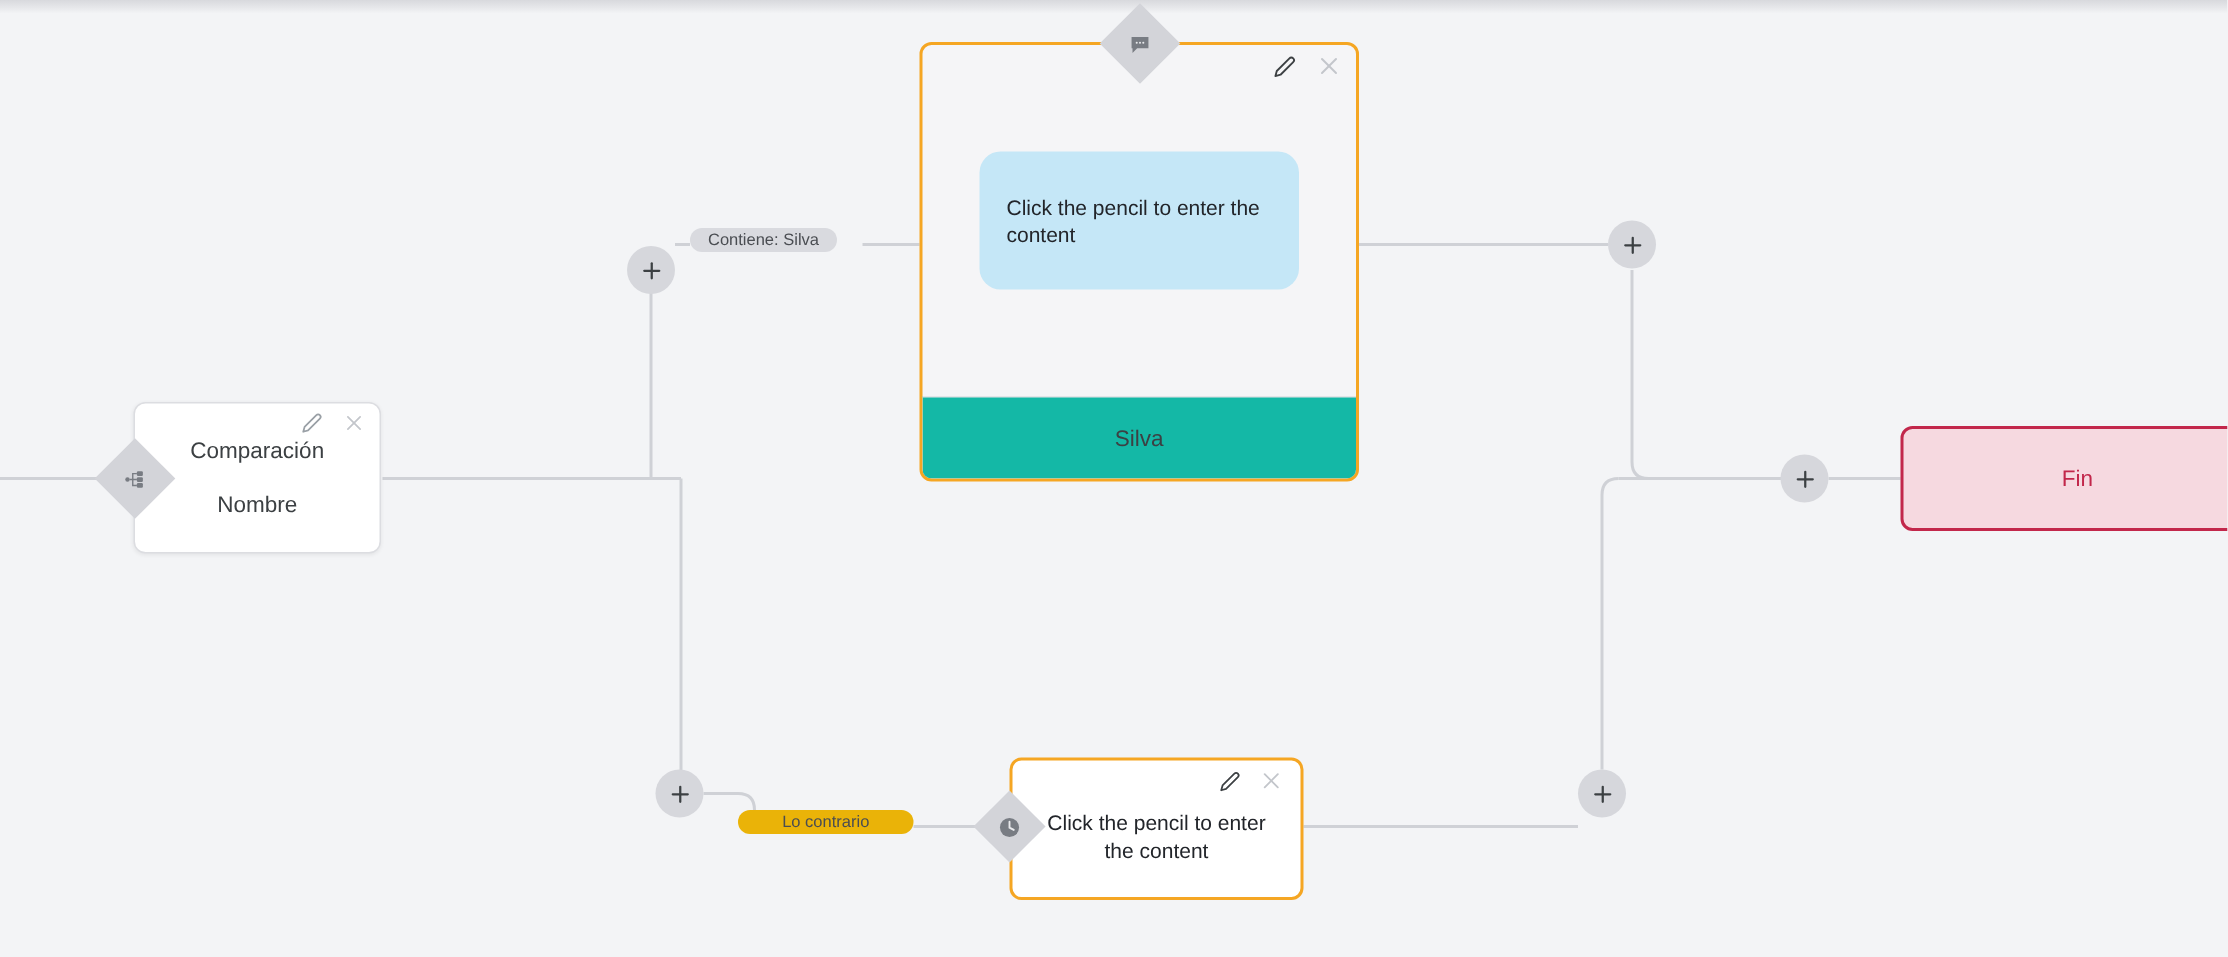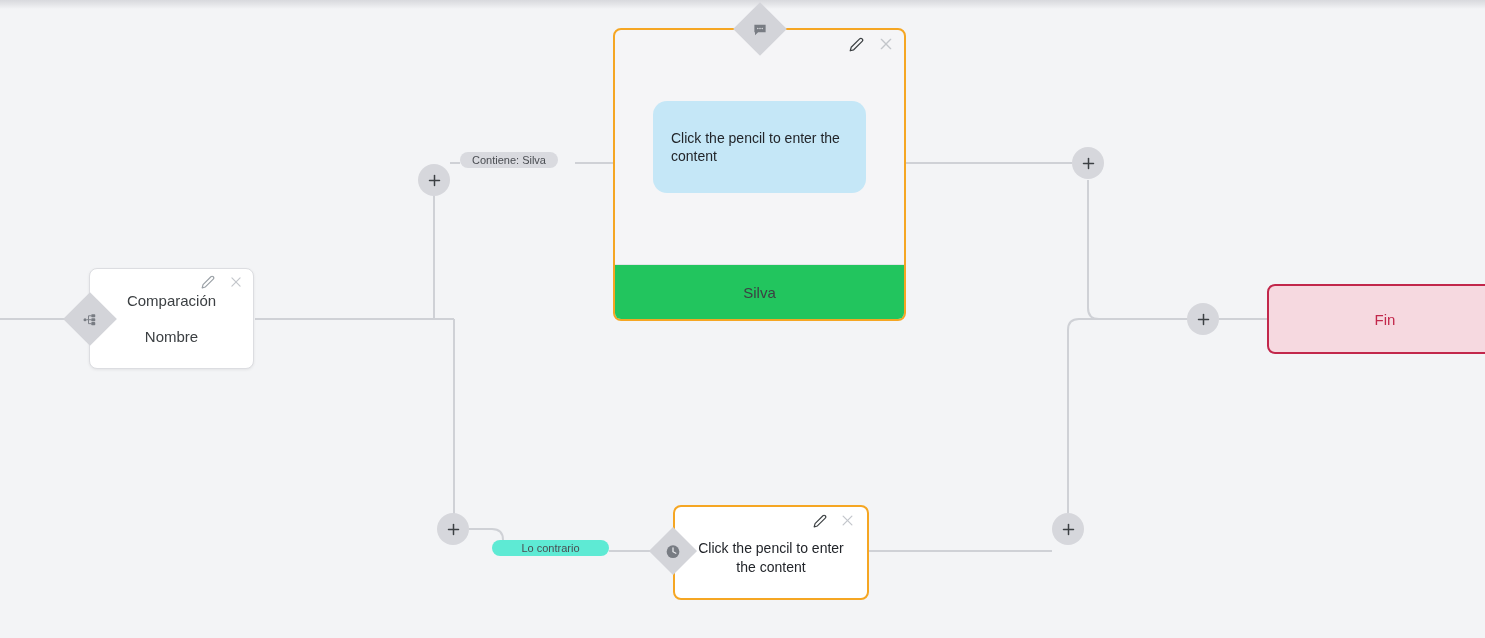--- a/index.html
+++ b/index.html
@@ -129,21 +129,21 @@
     background: #c5e7f7;
     border-radius: 14px;
     color: #22252a;
     font-size: 14px;
     line-height: 18px;
     padding: 14px 18px;
     box-sizing: border-box;
   }
   .msg-footer {
     border-top: 1px solid #e3e4e7;
-    background: #22c55e;
+    background: #14b8a6;
     height: 54px;
     display: flex;
     align-items: center;
     justify-content: center;
     color: #3c4043;
     font-size: 15px;
   }
   
   .node-small {
     border: 2px solid #f5a623;
@@ -178,21 +178,21 @@
     align-items: center;
     justify-content: center;
     font-size: 11px;
     color: #4a4d52;
     border-radius: 11px;
     height: 16px;
     padding: 0 12px;
     white-space: nowrap;
   }
   .edge-label.gray { background: #d9dadf; }
-  .edge-label.white { background: #5eead4; }
+  .edge-label.white { background: #eab308; }
 </style>
 </head>
 <body>
 
 <div id="canvas" style="background: rgb(243, 244, 246);">
 
   <div class="top-strip"></div>
 
   <svg id="wires" viewBox="0 0 1485 638" width="1485" height="638">
 

